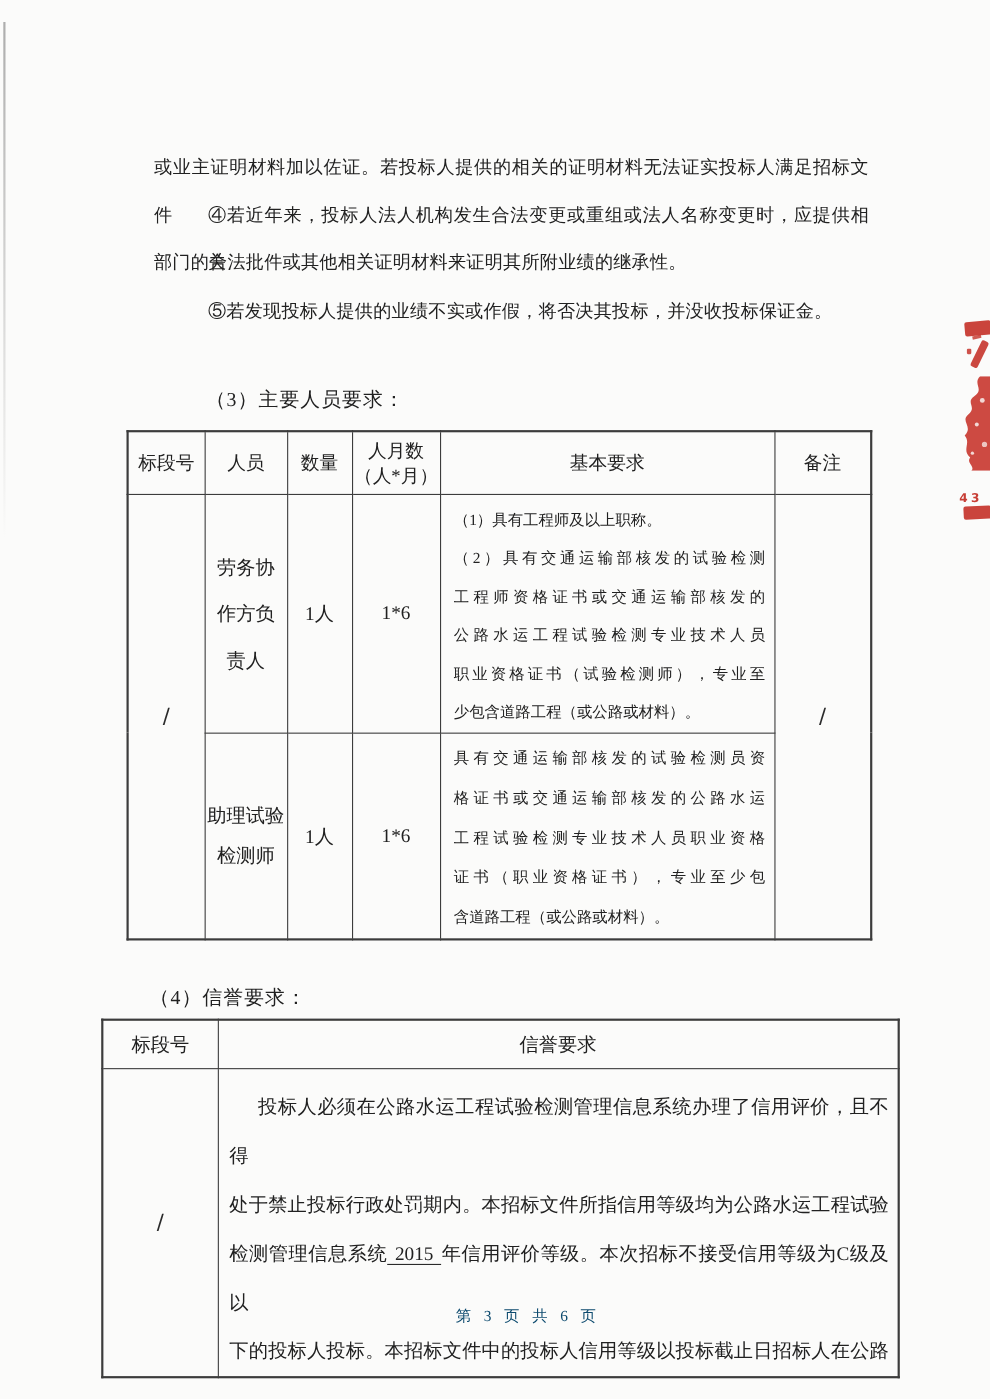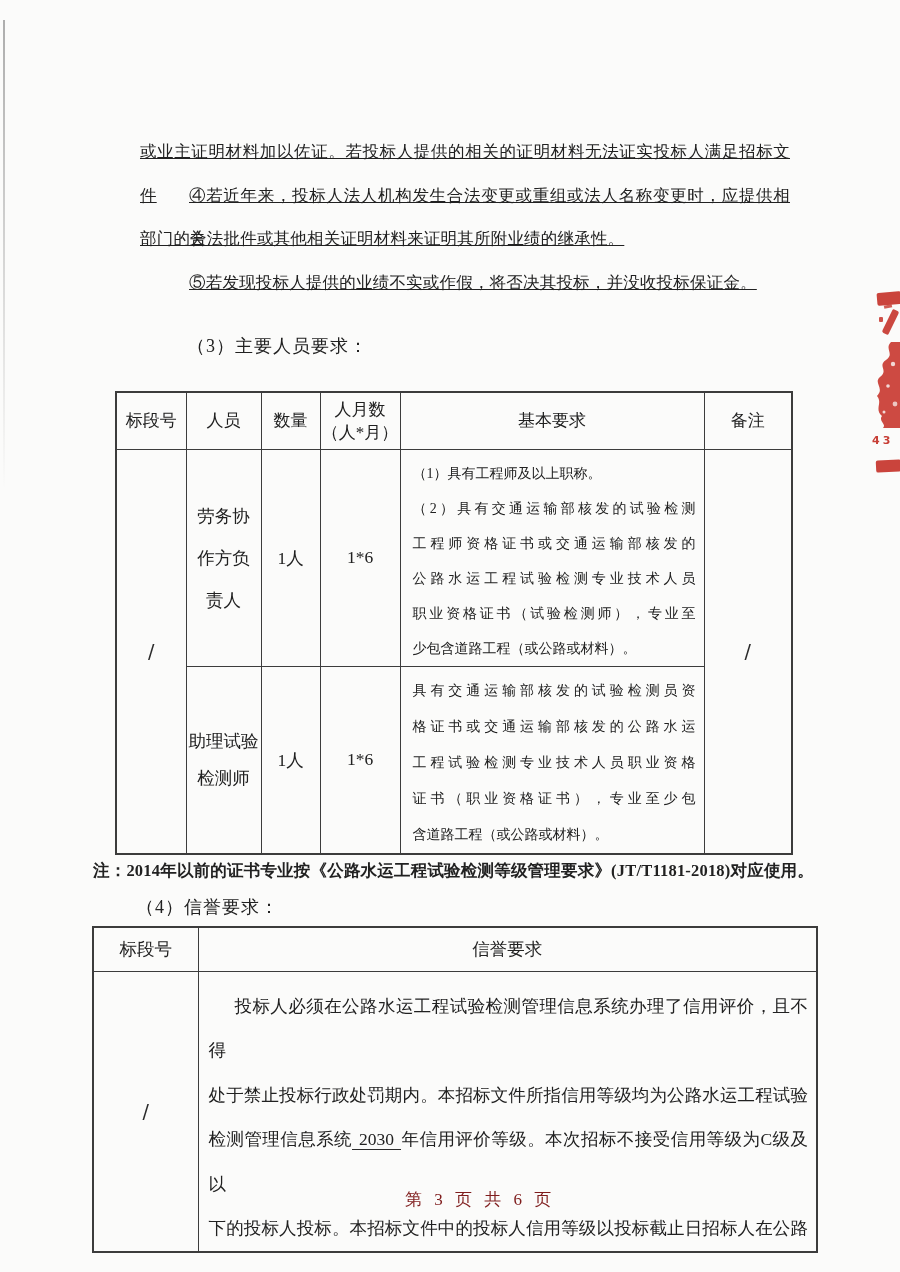--- a/index.html
+++ b/index.html
@@ -8,25 +8,25 @@
     background:#fbfbfa;overflow:hidden;
     font-family:"Liberation Serif","DejaVu Serif",serif;
     color:#212121;
   }
   
   .scan-edge{position:absolute;left:3px;top:20px;width:2px;height:470px;
     background:linear-gradient(to bottom,rgba(110,110,110,.55),rgba(110,110,110,0));}
 
   
   .intro{position:absolute;left:140px;top:130px;width:650px;font-size:16.5px;letter-spacing:.2px;}
-  .intro .ln{height:43.5px;line-height:43.5px;white-space:nowrap;text-decoration:underline;}
+  .intro .ln{height:43.5px;line-height:43.5px;white-space:nowrap;}
   .intro .ln.indent{padding-left:49px;}
   .j{text-align:justify;text-align-last:justify;white-space:normal !important;}
 
-  .h3head{position:absolute;left:187px;top:334px;font-size:18px;letter-spacing:1px;}
+  .h3head{position:absolute;left:187px;top:351px;font-size:18px;letter-spacing:1px;}
   .h4head{position:absolute;left:136px;top:895px;font-size:18px;letter-spacing:1px;}
 
   
   table{border-collapse:collapse;table-layout:fixed;}
   .t1{position:absolute;left:115px;top:391px;border:2px solid #3c3c3c;}
   .t1 th,.t1 td{border:1px solid #3c3c3c;font-weight:normal;padding:0;vertical-align:middle;}
   .t1 th{font-size:17px;text-align:center;}
   .pmh div{line-height:23px;}
   .slash{text-align:center;font-size:19px;font-family:"DejaVu Sans",sans-serif;color:#2a2a2a;}
   .cc{text-align:center;font-size:17.5px;}
@@ -42,30 +42,30 @@
   .t2{position:absolute;left:92px;top:926px;border:2px solid #3c3c3c;}
   .t2 th,.t2 td{border:1px solid #3c3c3c;font-weight:normal;padding:0;vertical-align:middle;}
   .t2 th{font-size:17.5px;text-align:center;}
   .credit{vertical-align:top;padding:12px 8px 0 10px !important;font-size:17.5px;border-radius:27px;}
   .credit .ln{line-height:44.5px;}
   .credit .ln.first{text-indent:26px;}
   .year{border-bottom:1.4px solid #2b2b2b;padding:0 7px;}
 
   
   .footer{position:absolute;left:60px;top:1188px;width:840px;text-align:center;
-    font-size:17px;letter-spacing:4px;color:#7f1d1d;}
+    font-size:14px;letter-spacing:4px;color:#0c4a6e;}
 
   
   .stamp{position:absolute;color:#c5342b;}
   .bar-top{left:877px;top:292px;width:24px;height:13px;background:#c5342b;transform:rotate(-5deg);border-radius:2px;opacity:.92;}
   .frag-dot{left:879px;top:317px;width:4px;height:5px;background:#c5342b;border-radius:1px;opacity:.85;}
   .frag-stroke{left:887px;top:309px;width:7px;height:26px;background:#c5342b;transform:rotate(26deg);border-radius:2px;opacity:.9;}
   .frag-tick{left:884px;top:305px;width:8px;height:3px;background:#c5342b;transform:rotate(-12deg);opacity:.8;}
   .blob{left:869px;top:342px;width:32px;height:86px;}
-  .digits{left:872px;top:434px;font-family:"DejaVu Sans",sans-serif;font-size:11px;font-weight:bold;letter-spacing:3px;opacity:.95;}
+  .digits{left:872px;top:446px;font-family:"DejaVu Sans",sans-serif;font-size:11px;font-weight:bold;letter-spacing:3px;opacity:.95;}
   .bar-bottom{left:876px;top:460px;width:25px;height:12px;background:#c5342b;transform:rotate(-3deg);border-radius:2px;opacity:.92;}
 </style>
 </head>
 <body>
 
 <div id="page">
 
   <div class="scan-edge"></div>
 
   <div class="intro">
@@ -121,41 +121,40 @@
         <div class="ln j">具有交通运输部核发的试验检测员资</div>
         <div class="ln j">格证书或交通运输部核发的公路水运</div>
         <div class="ln j">工程试验检测专业技术人员职业资格</div>
         <div class="ln j">证书（职业资格证书），专业至少包</div>
         <div class="ln">含道路工程（或公路或材料）。</div>
       </td>
     </tr>
   </tbody>
     </table>
 
-  <div class="note">注：2014年以前的证书专业按《公路水运工程试验检测等级管理要求》(JT/T1181-2018)对应使用。</div>
 
   <div class="h4head">（4）信誉要求：</div>
 
   <table class="t2">
     <colgroup>
         <col style="width:105px">
         <col style="width:619px">
       </colgroup>
     <tbody>
         <tr style="height:44px">
       <th>标段号</th>
       <th>信誉要求</th>
     </tr>
     <tr style="height:180px">
       <td class="slash">/</td>
       <td class="credit">
         <div class="ln first j">投标人必须在公路水运工程试验检测管理信息系统办理了信用评价，且不得</div>
         <div class="ln j">处于禁止投标行政处罚期内。本招标文件所指信用等级均为公路水运工程试验</div>
         <div class="ln j">
-          <span>检测管理信息系统</span><span class="year">2030</span><span>年信用评价等级。本次招标不接受信用等级为C级及以</span>
+          <span>检测管理信息系统</span><span class="year">2015</span><span>年信用评价等级。本次招标不接受信用等级为C级及以</span>
         </div>
         <div class="ln j">下的投标人投标。本招标文件中的投标人信用等级以投标截止日招标人在公路</div>
       </td>
     </tr>
   </tbody>
     </table>
 
   <div class="footer">第 3 页 共 6 页</div>
 
   <div class="stamp bar-top"></div>

